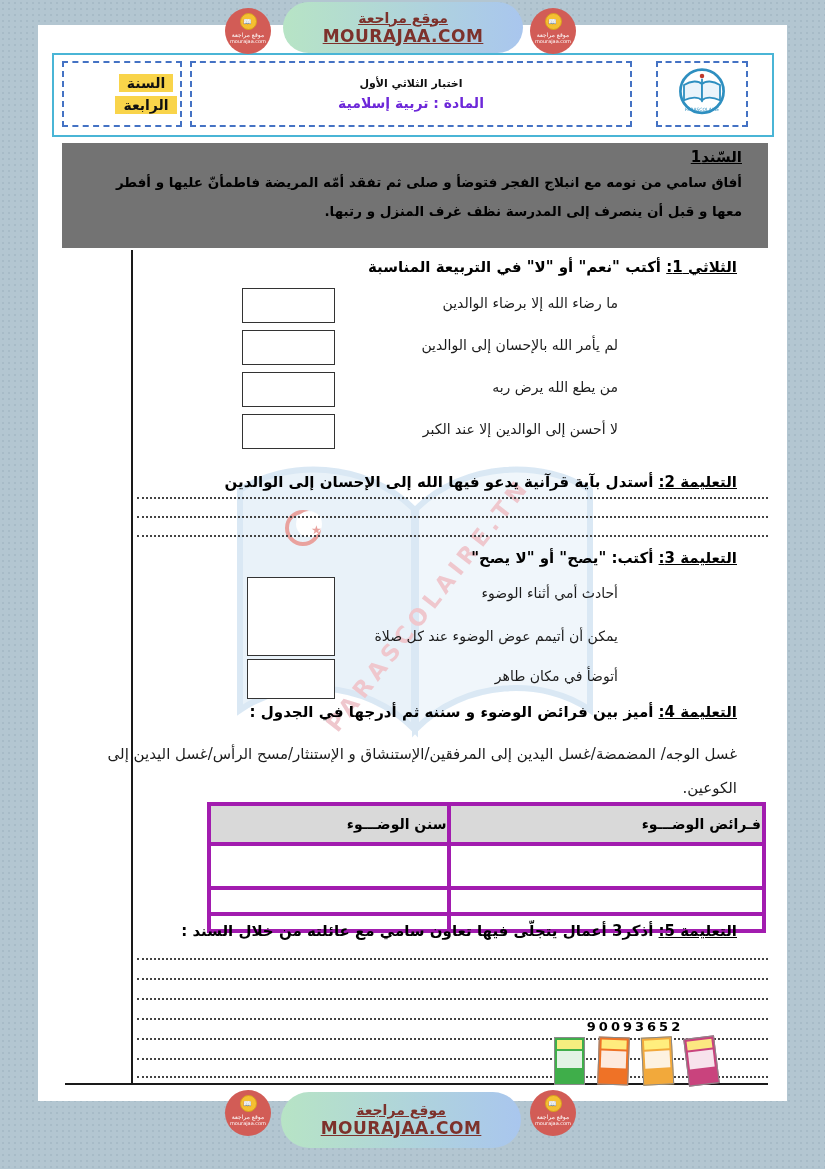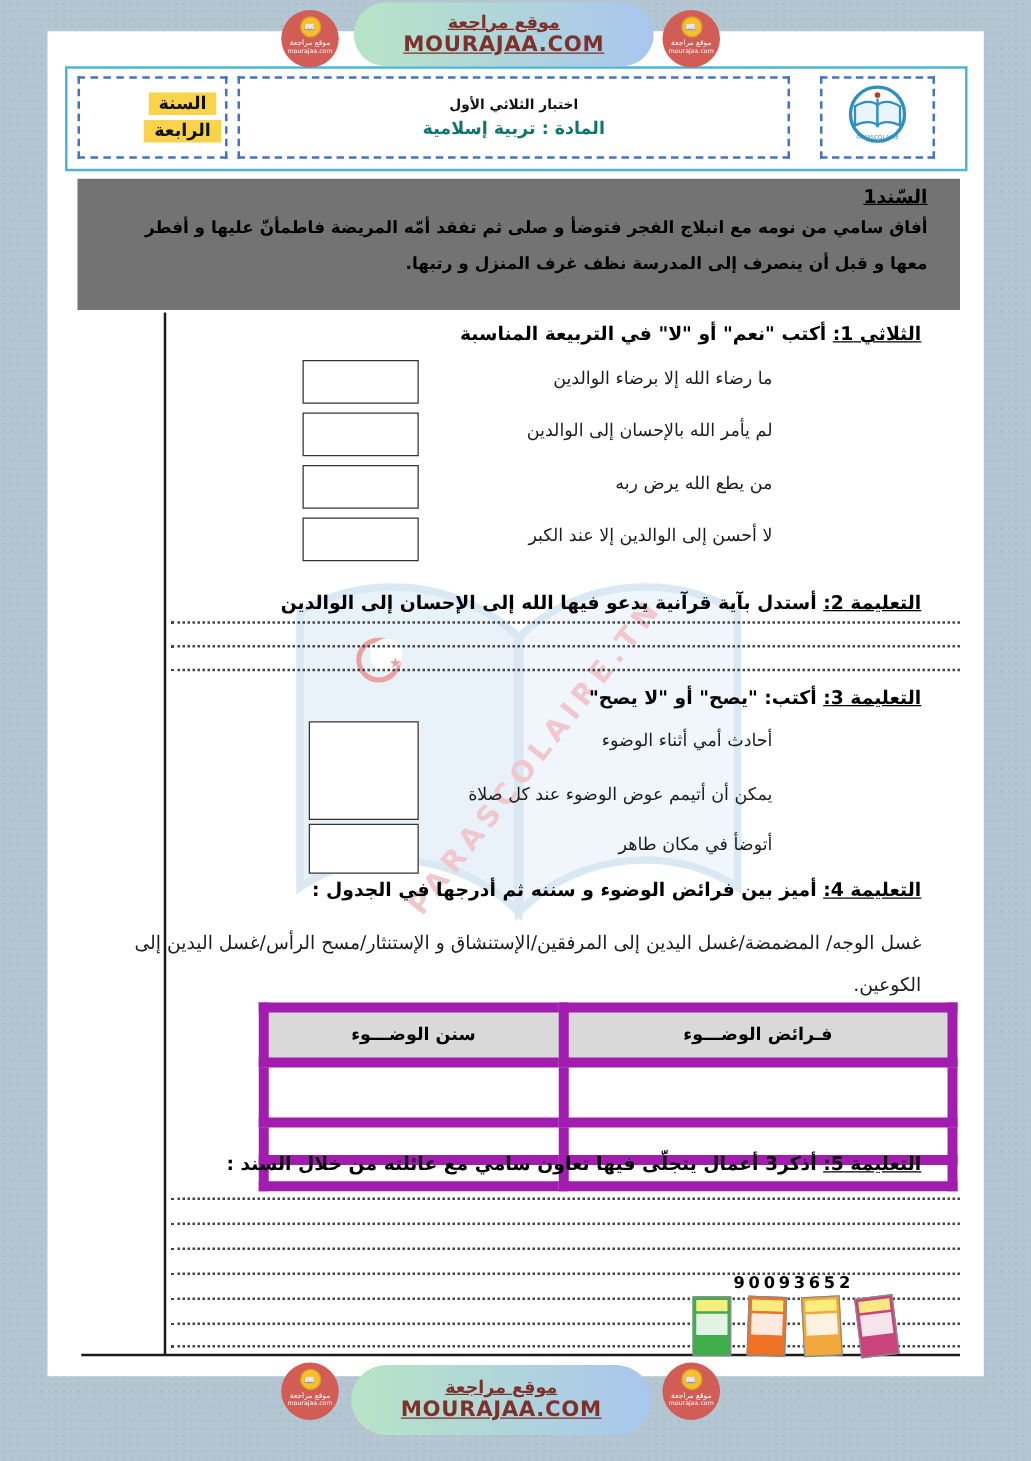--- a/index.html
+++ b/index.html
@@ -25,41 +25,41 @@
   .badge .t{font-size:6px;line-height:6px;color:#fff;text-align:center;direction:rtl;margin-top:2px;}
   .badge .t2{font-size:5px;line-height:6px;color:#fff;text-align:center;}
   
   .hframe{position:absolute;left:52px;top:53px;width:718px;height:80px;border:2px solid #4ab5d6;background:#fff;z-index:5;}
   .dash{position:absolute;border:2px dashed #4472c4;background:#fff;z-index:6;
         display:flex;flex-direction:column;align-items:center;justify-content:center;}
   .box-year{left:62px;top:61px;width:116px;height:62px;gap:4px;}
   .box-year .yr{font-weight:bold;font-size:14px;color:#111;background:#f9d44a;padding:0 8px;line-height:18px;margin-left:48px;}
   .box-title{left:190px;top:61px;width:438px;height:62px;gap:5px;direction:rtl;}
   .box-title .l1{font-weight:bold;font-size:11px;color:#111;}
-  .box-title .l2{font-weight:bold;font-size:14px;color:#0f766e;}
+  .box-title .l2{font-weight:bold;font-size:14px;color:#6d28d9;}
   .box-logo{left:656px;top:61px;width:88px;height:62px;}
   
   .sanad{position:absolute;left:62px;top:143px;width:706px;height:105px;background:#737373;
          direction:rtl;box-sizing:border-box;padding:5px 26px;z-index:4;}
   .sanad .t{font-weight:bold;font-size:15px;text-decoration:underline;color:#000;}
   .sanad .p{font-weight:bold;font-size:13.5px;line-height:29px;color:#000;text-align:right;margin-top:2px;}
   
   .vline{position:absolute;left:131px;top:250px;width:2px;height:834px;background:#1a1a1a;z-index:3;}
   .bline{position:absolute;left:65px;top:1083px;width:703px;height:2px;background:#1a1a1a;z-index:3;}
   
   .qline{position:absolute;right:88px;direction:rtl;font-size:15px;font-weight:bold;color:#000;white-space:nowrap;z-index:4;}
   .qline .u{text-decoration:underline;}
   .stmt{position:absolute;right:207px;direction:rtl;font-size:14px;color:#1c1c1c;white-space:nowrap;z-index:4;}
   .ansbox{position:absolute;border:1px solid #333;background:#fff;z-index:4;}
   .dots{position:absolute;left:137px;width:631px;height:0;border-bottom:2px dotted #444;z-index:2;}
   .wbank{position:absolute;right:88px;left:68px;top:737px;direction:rtl;font-size:15px;
          line-height:34px;text-align:right;color:#1c1c1c;z-index:4;}
   
   .wtable{position:absolute;left:207px;top:802px;width:559px;border-collapse:collapse;direction:rtl;z-index:4;background:#fff;}
-  .wtable th,.wtable td{border:8px solid #a21caf;}
+  .wtable th,.wtable td{border:4px solid #a21caf;text-align:right;}
   .wtable th{background:#d9d9d9;font-size:14px;font-weight:bold;height:34px;color:#000;}
   .col-f{width:318px;} .col-s{width:241px;}
   .r1 td{height:38px;} .r2 td{height:20px;} .r3 td{height:11px;}
   
   .series{position:absolute;left:518px;top:1018px;width:234px;text-align:center;direction:rtl;z-index:6;}
   .series .st{font-weight:bold;font-size:15px;color:#000;letter-spacing:1px;white-space:nowrap;}
   .series .ph{font-weight:bold;font-size:13px;color:#000;letter-spacing:3px;margin-top:1px;}
   .covers{display:flex;justify-content:center;gap:13px;margin-top:3px;}
   .cover{width:31px;height:48px;border:1px solid #8a8a8a;box-sizing:border-box;padding:2px;}
   .cover .band{height:9px;background:rgba(255,241,130,.95);margin-bottom:2px;}

